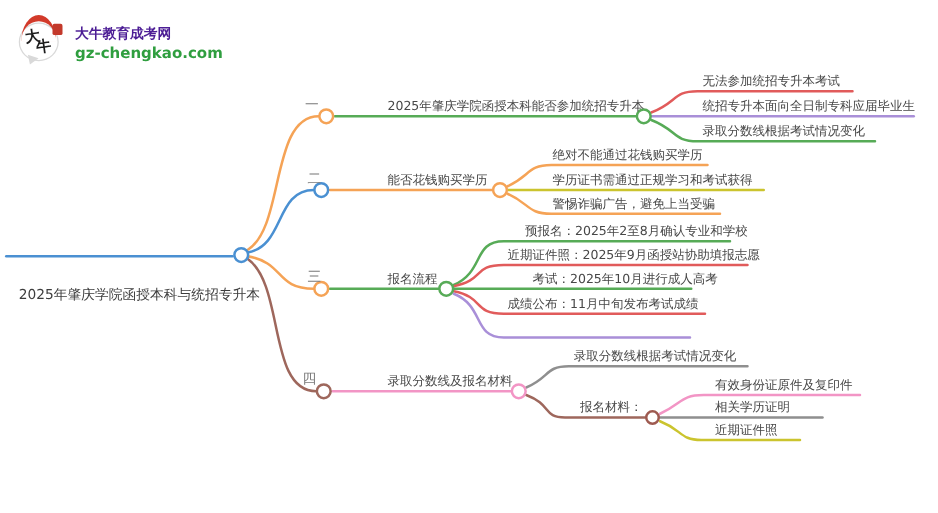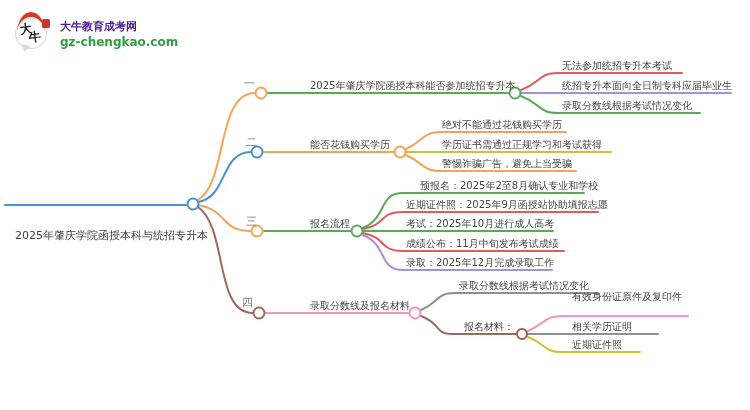--- a/index.html
+++ b/index.html
@@ -121,24 +121,23 @@
   <span class="lbl" style="left:562px;top:100px">录取分数线根据考试情况变化</span>
 
   <span class="lbl" style="left:310px;top:139px">能否花钱购买学历</span>
   <span class="lbl" style="left:442px;top:139px">学历证书需通过正规学习和考试获得</span>
   <span class="lbl" style="left:442px;top:119px">绝对不能通过花钱购买学历</span>
   <span class="lbl" style="left:442px;top:158px">警惕诈骗广告，避免上当受骗</span>
 
   <span class="lbl" style="left:310px;top:218px">报名流程</span>
   <span class="lbl" style="left:420px;top:180px">预报名：2025年2至8月确认专业和学校</span>
   <span class="lbl" style="left:406px;top:199px">近期证件照：2025年9月函授站协助填报志愿</span>
-  <span class="lbl" style="left:406px;top:218px">考试：2025年10月进行成人高考</span>
+  <span class="lbl" style="left:426px;top:218px">考试：2025年10月进行成人高考</span>
   <span class="lbl" style="left:406px;top:238px">成绩公布：11月中旬发布考试成绩</span>
-  <span class="lbl" style="left:406px;top:257px">录取：2025年12月完成录取工作</span>
 
   <span class="lbl" style="left:310px;top:300px">录取分数线及报名材料</span>
   <span class="lbl" style="left:459px;top:280px">录取分数线根据考试情况变化</span>
   <span class="lbl" style="left:464px;top:321px">报名材料：</span>
-  <span class="lbl" style="left:572px;top:291px">有效身份证原件及复印件</span>
+  <span class="lbl" style="left:572px;top:303px">有效身份证原件及复印件</span>
   <span class="lbl" style="left:572px;top:321px">相关学历证明</span>
   <span class="lbl" style="left:572px;top:339px">近期证件照</span>
 
 </div>
 
 </body></html>

